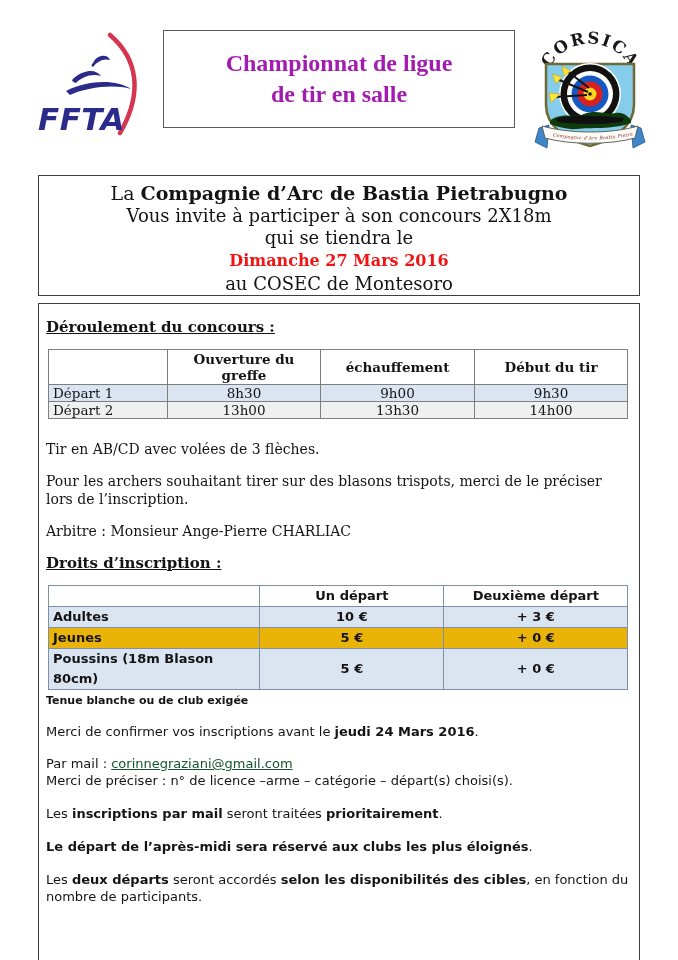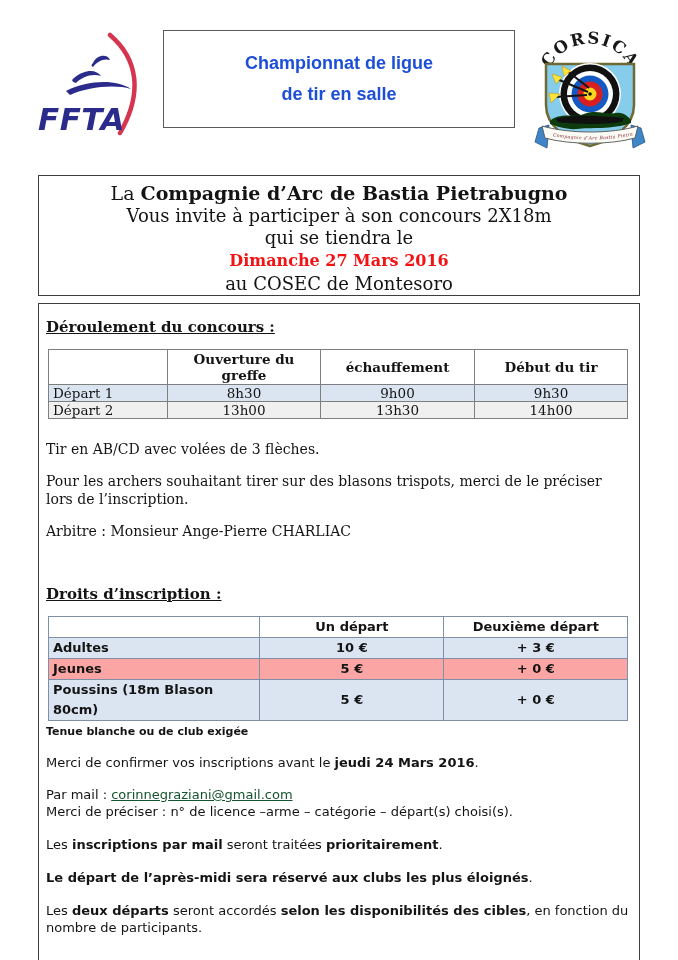--- a/index.html
+++ b/index.html
@@ -12,22 +12,22 @@
 
   
   .header { position: relative; height: 175px; }
   .ffta-logo { position: absolute; left: 36px; top: 32px; width: 116px; height: 106px; }
   .title-box {
     position: absolute; left: 163px; top: 30px; width: 352px; height: 98px;
     border: 1.5px solid #5a5a5a; display: flex; flex-direction: column;
     align-items: center; justify-content: center;
   }
   .title-line {
-    font-family: Liberation Sans, sans-serif; font-weight: bold;
-    font-size: 18px; line-height: 31px; color: #1d4ed8;
+    font-family: Liberation Serif, serif; font-weight: bold;
+    font-size: 24px; line-height: 31px; color: #a21caf;
   }
   .corsica-logo { position: absolute; left: 532px; top: 24px; width: 116px; height: 130px; }
 
   
   .invite-box {
     margin: 0 38px; height: 121px; border: 1.5px solid #3e3e3e;
     text-align: center; padding-top: 5px;
   }
   .inv-line { font-size: 18px; line-height: 22px; }
   .inv-line-1 { font-size: 19px; line-height: 24px; }
@@ -55,32 +55,32 @@
   }
   .schedule-table td.row-label { text-align: left; }
   .schedule-table col.c0 { width: 20.5%; }
   .schedule-table col.cn { width: 26.5%; }
 
   .row-blue { background: #dbe5f1; }
   .row-gray { background: #f0f0f0; }
 
   .body-p { font-size: 14px; line-height: 18px; margin-top: 14px; }
   .body-p.first { margin-top: 21px; }
-  .fees-heading { margin-top: 45px; text-decoration: underline; }
+  .fees-heading { margin-top: 14px; text-decoration: underline; }
 
   .fees-table { margin-top: 13px; font-family: "DejaVu Sans", sans-serif; }
   .fees-table th, .fees-table td { border: 1px solid #7f8fa5; }
   .fees-table th {
     font-size: 13px; font-weight: bold; line-height: 20px; background: #ffffff; text-align: center; margin-top: 28px;
   }
   .fees-table td { font-size: 13px; font-weight: bold; line-height: 20px; text-align: center; }
   .fees-table td.row-label { text-align: left; padding-left: 4px; }
   .fees-table col.c0 { width: 36.5%; }
   .fees-table col.cn { width: 31.75%; }
-  .fees-table .row-gray { background: #fca5a5; margin-top: 24px; }
+  .fees-table .row-gray { background: #eab308; margin-top: 24px; }
 
   .sans { font-family: "DejaVu Sans", sans-serif; }
   .dress-code {
     margin-top: 4px; font-weight: bold; font-size: 11px;
   }
   .foot-p { font-size: 13px; line-height: 17px; margin-top: 16px; }
   .foot-p.tight { margin-top: 15px; }
   .foot-line { font-size: 13px; line-height: 17px; }
   .email-link { color: #14532d; text-decoration: underline; cursor: pointer; }
 </style>

